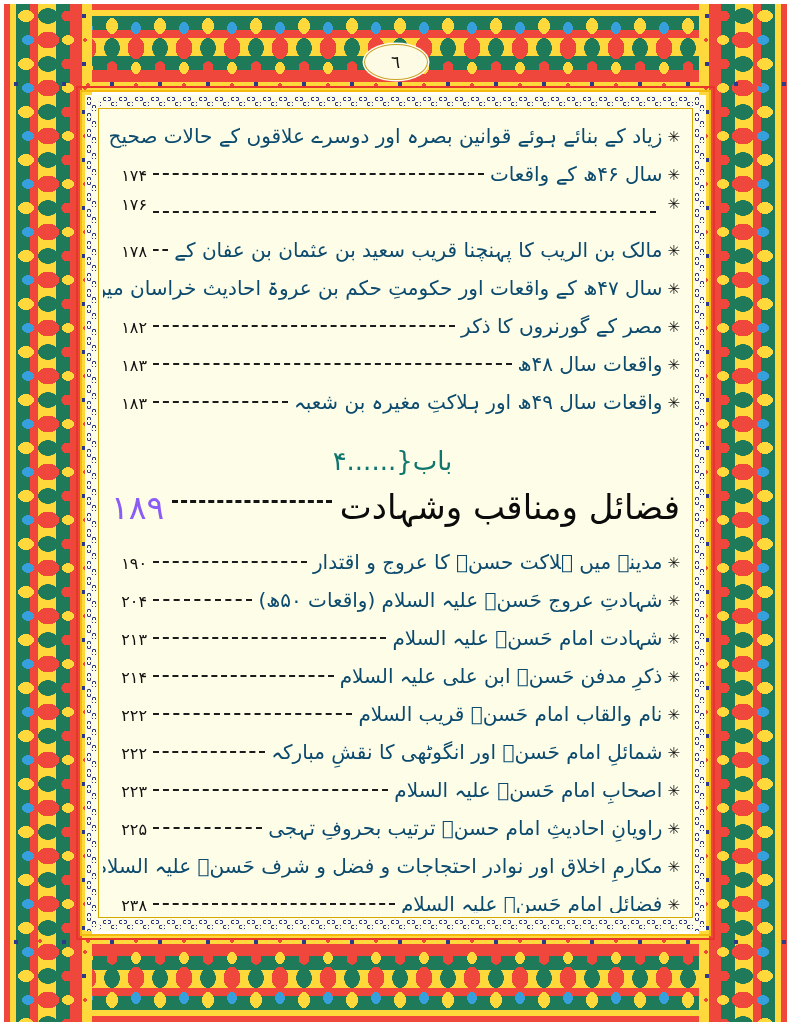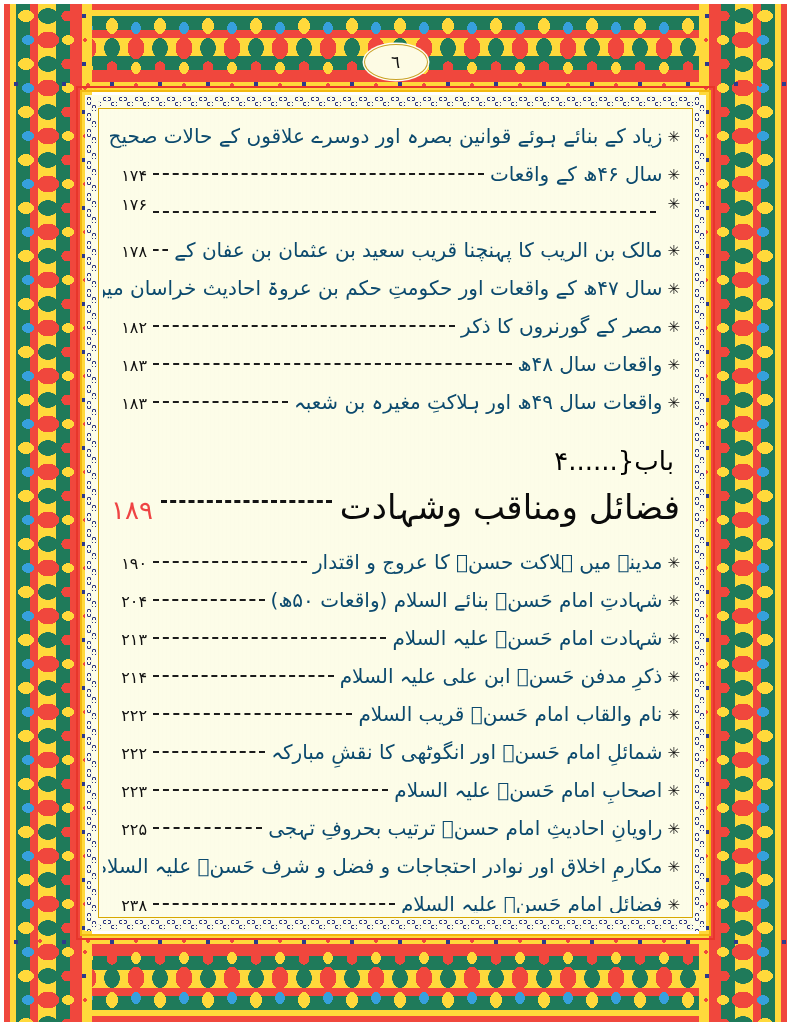--- a/index.html
+++ b/index.html
@@ -285,24 +285,24 @@
     justify-content: flex-start;
   }
   .toc-row.nodots .pagenum { margin-right: 4px; }
 
   
   .chapter-block {
     margin: 22px 0 16px 0;
     direction: rtl;
   }
   .chapter-label {
-    text-align: right;
+    text-align: center;
     font-family: "DejaVu Sans", sans-serif;
     font-size: 26px;
-    color: #000000;
+    color: #0f766e;
     line-height: 1.3;
     padding-right: 6px;
     white-space: nowrap;
   }
   .chapter-title-row {
     display: flex;
     align-items: baseline;
     direction: rtl;
     margin-top: 6px;
   }
@@ -320,22 +320,22 @@
     align-self: center;
     border-bottom: 3px dashed #141414;
     margin: 0 8px;
     height: 0;
     position: relative;
     top: -6px;
   }
   .chapter-page {
     flex: 0 0 auto;
     font-family: "DejaVu Sans", sans-serif;
-    font-size: 26px;
-    color: #ef4444;
+    font-size: 33px;
+    color: #8b5cf6;
     line-height: 1;
     direction: rtl;
   }
 
   
   .paper-texture {
     position: absolute;
     left: 86px; top: 96px; right: 86px; bottom: 96px;
     z-index: 5;
     pointer-events: none;
@@ -448,21 +448,21 @@
 
       <div class="toc-row">
         <span class="bullet">✳</span>
         <span class="entry-title">مدینے میں ہلاکت حسنؑ کا عروج و اقتدار</span>
         <span class="dots"></span>
         <span class="pagenum">۱۹۰</span>
       </div>
 
       <div class="toc-row">
         <span class="bullet">✳</span>
-        <span class="entry-title">شہادتِ امام حَسنؑ بنائے السلام (واقعات ۵۰ھ)</span>
+        <span class="entry-title">شہادتِ عروج حَسنؑ علیہ السلام (واقعات ۵۰ھ)</span>
         <span class="dots"></span>
         <span class="pagenum">۲۰۴</span>
       </div>
 
       <div class="toc-row">
         <span class="bullet">✳</span>
         <span class="entry-title">شہادت امام حَسنؑ علیہ السلام</span>
         <span class="dots"></span>
         <span class="pagenum">۲۱۳</span>
       </div>

